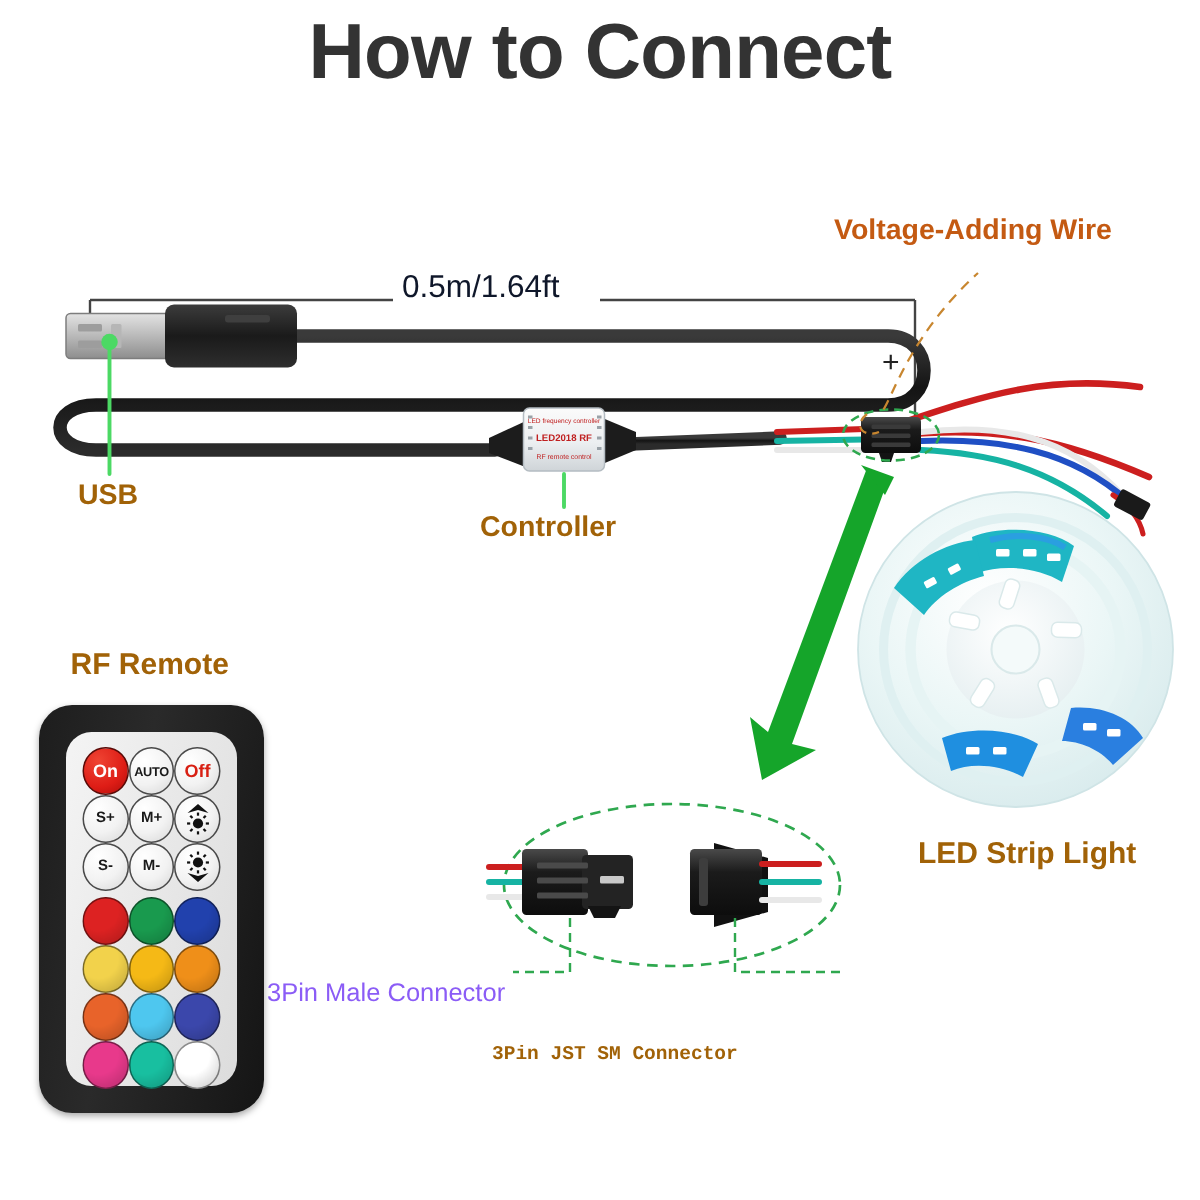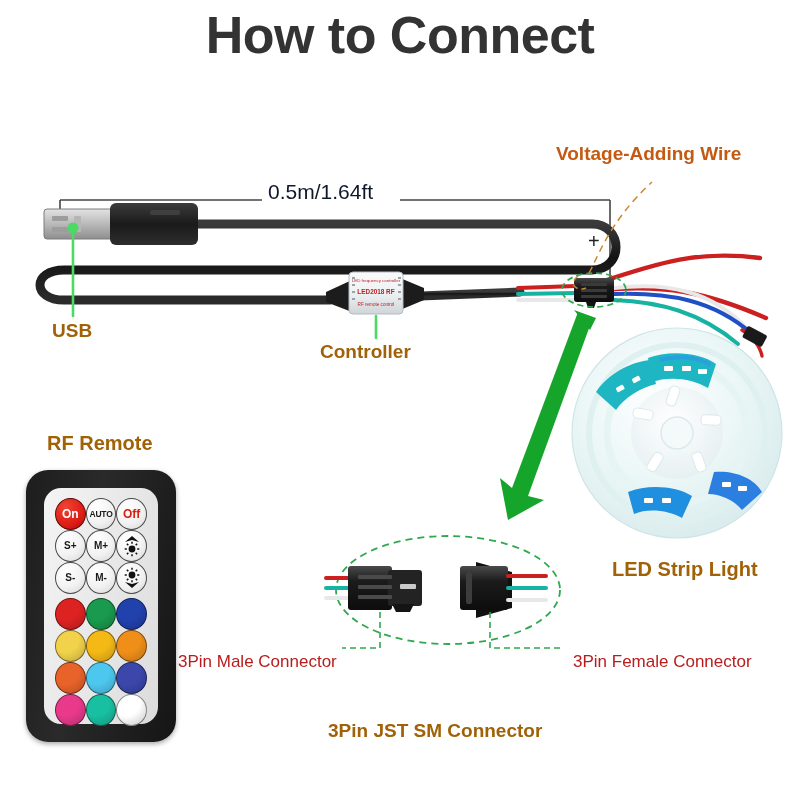--- a/index.html
+++ b/index.html
@@ -25,21 +25,21 @@
     letter-spacing:-0.5px;
   }
 
   
   .lbl-bold{
     font-weight:bold;
     color:#a16207;
     white-space:nowrap;
   }
   .lbl-plain{
-    color:#b91c1c;
+    color:#8b5cf6;
     white-space:nowrap;
     text-align:right;
   }
 
   #lbl-voltage{
     left:556px;top:143px;
     font-size:19px;
     font-weight:bold;
     color:#c45a12;
     white-space:nowrap;
@@ -51,21 +51,21 @@
     background:#fff;
     padding:0 6px;
     white-space:nowrap;
   }
   #lbl-usb{left:52px;top:320px;font-size:19px;}
   #lbl-controller{left:320px;top:341px;font-size:19px;}
   #lbl-rfremote{left:47px;top:432px;font-size:20px;}
   #lbl-strip{left:612px;top:558px;font-size:20px;}
   #lbl-male{left:178px;top:652px;font-size:17px;}
   #lbl-female{left:573px;top:652px;font-size:17px;}
-  #lbl-jst{left:328px;top:720px;font-size:19px;}
+  #lbl-jst{left:328px;top:695px;font-size:13px;font-family:Liberation Mono, monospace;}
 
   
   #art{position:absolute;left:0;top:0;width:800px;height:800px;}
 
   
   #remote{
     left:26px;top:470px;
     width:150px;height:272px;
     border-radius:22px;
     background:linear-gradient(100deg,#1d1d1d 0%,#2a2a2a 40%,#151515 100%);
@@ -341,21 +341,20 @@
     </g>
   </svg>
 
   <div class="abs" id="lbl-voltage">Voltage-Adding Wire</div>
   <div class="abs" id="lbl-measure">0.5m/1.64ft</div>
   <div class="abs lbl-bold" id="lbl-usb">USB</div>
   <div class="abs lbl-bold" id="lbl-controller">Controller</div>
   <div class="abs lbl-bold" id="lbl-rfremote">RF Remote</div>
   <div class="abs lbl-bold" id="lbl-strip">LED Strip Light</div>
   <div class="abs lbl-plain" id="lbl-male">3Pin Male Connector</div>
-  <div class="abs lbl-plain" id="lbl-female">3Pin Female Connector</div>
   <div class="abs lbl-bold" id="lbl-jst">3Pin JST SM Connector</div>
 
   <div class="abs" id="remote">
     <div id="remote-face">
 
       <div id="fn-rows">
           <div class="rrow">
             <div class="btn btn-on">On</div>
             <div class="btn btn-white btn-auto">AUTO</div>
             <div class="btn btn-white btn-off">Off</div>

